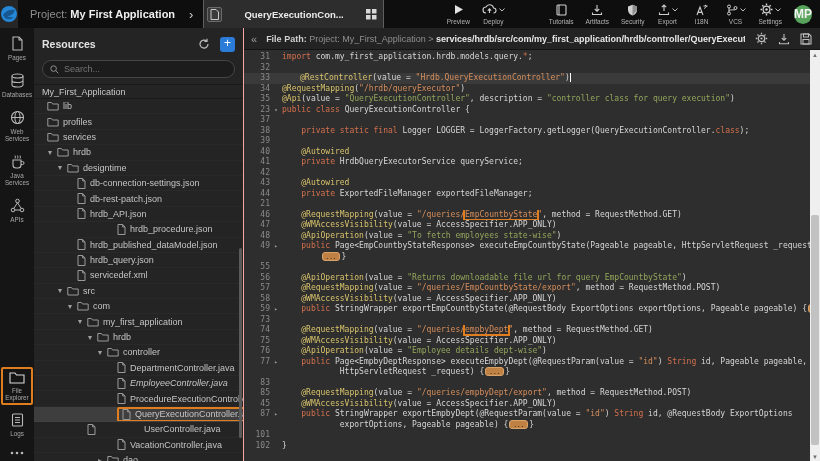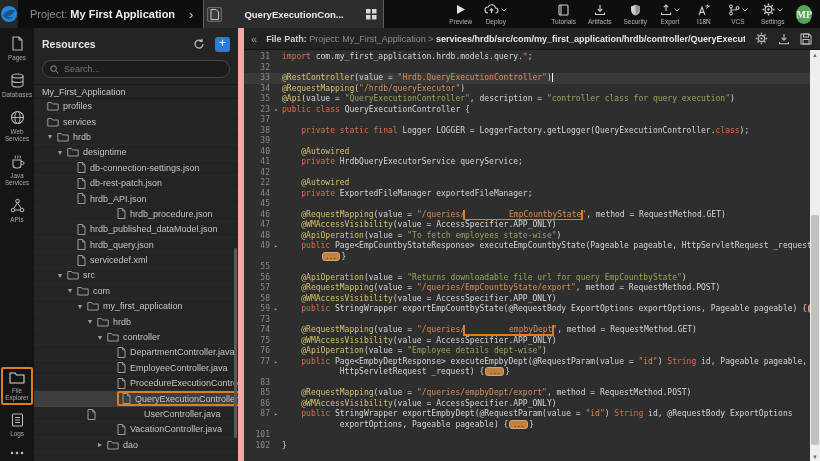--- a/index.html
+++ b/index.html
@@ -19,35 +19,35 @@
   .file-tab .doc-chip { width:15px; height:15px; background:#3b3b3b; border:1px solid #6a6a6a; border-radius:2px;
     display:flex; align-items:center; justify-content:center; }
   .file-tab .tab-label { font-size:9.5px; font-weight:bold; color:#eaeaea; }
   .tb-actions { display:flex; align-items:flex-start; }
   .tb-item { display:flex; flex-direction:column; align-items:center; justify-content:center;
     min-width:34px; padding:0 6px; height:28px; cursor:pointer; }
   .tb-item .ic { height:13px; display:flex; align-items:center; gap:2px; }
   .tb-item .lbl { font-size:6.5px; color:#b4b4b4; margin-top:2px; white-space:nowrap; }
   .spacer { flex:1; }
   .avatar { width:19px; height:19px; border-radius:50%; background:#57a35c; color:#f2f2f2;
-    font-size:10px; font-weight:bold; display:flex; align-items:center; justify-content:center; margin:0 8px 0 6px;font-family:Liberation Serif, serif; }
+    font-size:12px; font-weight:bold; display:flex; align-items:center; justify-content:center; margin:0 8px 0 6px; }
 
   
   .main { display:flex; height:433px; }
 
   
   .rail { width:34px; background:#151515; display:flex; flex-direction:column; align-items:center; padding-top:8px; }
   .rail-item { width:32px; display:flex; flex-direction:column; align-items:center; margin-bottom:12px; cursor:pointer; }
   .rail-item .rlbl { font-size:6.3px; color:#a8a8a8; text-align:center; line-height:7px; margin-top:3px; }
   .rail-gap { flex:1; }
   .rail-item.active { border:2px solid #e07e1f; border-radius:2px; padding:2px 0; margin-bottom:8px; }
   .rail-dots { margin:2px 0 6px; }
 
   
-  .resources { width:210px; background:#242424; position:relative; border-right:6px solid #fca5a5; }
+  .resources { width:210px; background:#242424; position:relative; border-right:1px solid #fca5a5; }
   .res-head { height:24px; display:flex; align-items:center; padding:0 8px; margin-top:4px; }
   .res-title { font-size:10.5px; font-weight:bold; color:#e3e3e3; flex:1; }
   .res-plus { width:15px; height:15px; border-radius:3px; background:#2b7cd9; color:#fff; font-size:12px; line-height:13px;
     text-align:center; margin-left:10px; cursor:pointer; }
   .search-box { margin:4px 8px 6px; height:18px; background:#1c1c1c; border:1px solid #454545; border-radius:9px;
     display:flex; align-items:center; padding:0 7px; gap:5px; }
   .search-box input { background:transparent; border:none; outline:none; color:#9a9a9a; font-size:9px; width:150px;
     font-family:"Liberation Sans", sans-serif; }
   .root-row { height:15px; display:flex; align-items:center; padding:0 8px; border-top:1px solid #1a1a1a;
     border-bottom:1px solid #1a1a1a; }
@@ -72,31 +72,31 @@
   .fp-text { flex:1; font-size:9px; white-space:nowrap; overflow:hidden; }
   .fp-text .fp-label { color:#cfcfcf; font-weight:bold; }
   .fp-text .fp-proj { color:#8f8f8f; }
   .fp-text .fp-sep { color:#8f8f8f; }
   .fp-text .fp-path { color:#e8e8e8; font-weight:bold; }
   .fp-ic { cursor:pointer; margin-left:4px; }
 
   .code-wrap { position:relative; flex:1; overflow:hidden; }
   .code-area { position:absolute; inset:0 10px 0 0; padding-top:2px; }
   .code-row { display:flex; height:10.5px; line-height:10.5px; font-family:"DejaVu Sans Mono", monospace; font-size:8px; }
-  .code-row.current { background:rgba(255,255,255,0.06); }
+  .code-row.current { background:rgba(255,255,255,0.06);gap:18px; }
   .gutter { width:38px; flex:none; display:flex; }
   .lnum { width:26px; text-align:right; color:#8a8a8a; flex:none; }
   .fmark { width:12px; text-align:center; color:#9a9a9a; font-size:6px; }
   .ctext { white-space:pre; overflow:hidden; flex:1; }
   .tk-p { color:#d6d6d6; }
   .tk-k { color:#d4704d; }
   .tk-a { color:#d8c36b; }
   .tk-sg { color:#94a65c; }
   .tk-so { color:#d78e5b; }
-  .tk-so.box { outline:2px solid #e07e1f; outline-offset:0px;padding-left:44px; }
+  .tk-so.box { outline:2px solid #e07e1f; outline-offset:0px; }
   .badge { display:inline-block; background:#c08145; border:1px solid #d9a268; color:#231c12; border-radius:3px;
     padding:0 3px; font-size:6px; line-height:7px; vertical-align:middle; margin:0 1px; cursor:pointer; }
   .cursor { display:inline-block; width:1px; height:9px; background:#ffffff; vertical-align:middle; }
 
   .v-scroll { position:absolute; top:0; right:0; width:10px; bottom:0; background:#efefef; }
   .v-scroll .sb-arrow { height:9px; display:flex; align-items:center; justify-content:center; color:#6f6f6f; font-size:6px; }
   .v-scroll .sb-thumb { position:absolute; left:1px; right:1px; top:165px; height:230px; background:#c2c2c2; border-radius:2px; cursor:pointer; }
   .v-scroll .sb-down { position:absolute; bottom:0; left:0; right:0; }
 </style>
 </head>
@@ -326,20 +326,29 @@
       <span>My_First_Application</span>
     </div>
     <div class="tree" id="tree">
         <div class="tree-row" style="padding-left: 4px;">
           <span class="arrow"></span>
           <span class="t-ic">
             <svg width="12" height="10" viewBox="0 0 12 10">
               <path d="M0.8 1.5 h3.6 l1.2 1.5 h5.6 v6 H0.8 Z" fill="none" stroke="#9a9a9a" stroke-width="1"></path>
             </svg>
           </span>
+          <span class="t-label">lib</span>
+        </div>
+        <div class="tree-row" style="padding-left: 4px;">
+          <span class="arrow"></span>
+          <span class="t-ic">
+            <svg width="12" height="10" viewBox="0 0 12 10">
+              <path d="M0.8 1.5 h3.6 l1.2 1.5 h5.6 v6 H0.8 Z" fill="none" stroke="#9a9a9a" stroke-width="1"></path>
+            </svg>
+          </span>
           <span class="t-label">profiles</span>
         </div>
         <div class="tree-row" style="padding-left: 4px;">
           <span class="arrow"></span>
           <span class="t-ic">
             <svg width="12" height="10" viewBox="0 0 12 10">
               <path d="M0.8 1.5 h3.6 l1.2 1.5 h5.6 v6 H0.8 Z" fill="none" stroke="#9a9a9a" stroke-width="1"></path>
             </svg>
           </span>
           <span class="t-label">services</span>
@@ -480,21 +489,21 @@
         <div class="tree-row" style="padding-left: 74px;">
           <span class="arrow"></span>
           <span class="t-ic">
             <svg width="9" height="11" viewBox="0 0 9 11">
               <path d="M1 .5 h4.6 l2.4 2.4 v7.6 H1 Z" fill="none" stroke="#9a9a9a" stroke-width="1"></path>
               <path d="M5.6 .5 v2.4 h2.4" fill="none" stroke="#9a9a9a" stroke-width="1"></path>
             </svg>
           </span>
           <span class="t-label">DepartmentController.java</span>
         </div>
-        <div class="tree-row" style="padding-left: 74px;">
+        <div class="tree-row" style="padding-left: 74px; font-style: italic;">
           <span class="arrow"></span>
           <span class="t-ic">
             <svg width="9" height="11" viewBox="0 0 9 11">
               <path d="M1 .5 h4.6 l2.4 2.4 v7.6 H1 Z" fill="none" stroke="#9a9a9a" stroke-width="1"></path>
               <path d="M5.6 .5 v2.4 h2.4" fill="none" stroke="#9a9a9a" stroke-width="1"></path>
             </svg>
           </span>
           <span class="t-label">EmployeeController.java</span>
         </div>
         <div class="tree-row" style="padding-left: 74px;">
@@ -660,35 +669,35 @@
           </div>
           <div class="code-row">
             <div class="gutter">
               <span class="lnum">42</span>
               <span class="fmark"></span>
             </div>
             <div class="ctext"></div>
           </div>
           <div class="code-row">
             <div class="gutter">
-              <span class="lnum">22</span>
+              <span class="lnum">43</span>
               <span class="fmark"></span>
             </div>
             <div class="ctext"><span class="tk-p">    </span><span class="tk-a">@Autowired</span></div>
           </div>
           <div class="code-row">
             <div class="gutter">
               <span class="lnum">44</span>
               <span class="fmark"></span>
             </div>
             <div class="ctext"><span class="tk-p">    </span><span class="tk-k">private </span><span class="tk-p">ExportedFileManager exportedFileManager;</span></div>
           </div>
           <div class="code-row">
             <div class="gutter">
-              <span class="lnum">45</span>
+              <span class="lnum">21</span>
               <span class="fmark"></span>
             </div>
             <div class="ctext"></div>
           </div>
           <div class="code-row">
             <div class="gutter">
               <span class="lnum">46</span>
               <span class="fmark"></span>
             </div>
             <div class="ctext"><span class="tk-p">    </span><span class="tk-a">@RequestMapping</span><span class="tk-p">(value = </span><span class="tk-so">"/queries/</span><span class="tk-so box">EmpCountbyState</span><span class="tk-so">"</span><span class="tk-p">, method = RequestMethod.GET)</span></div>
@@ -807,21 +816,21 @@
           </div>
           <div class="code-row">
             <div class="gutter">
               <span class="lnum">85</span>
               <span class="fmark"></span>
             </div>
             <div class="ctext"><span class="tk-p">    </span><span class="tk-a">@RequestMapping</span><span class="tk-p">(value = </span><span class="tk-so">"/queries/empbyDept/export"</span><span class="tk-p">, method = RequestMethod.POST)</span></div>
           </div>
           <div class="code-row">
             <div class="gutter">
-              <span class="lnum">86</span>
+              <span class="lnum">45</span>
               <span class="fmark"></span>
             </div>
             <div class="ctext"><span class="tk-p">    </span><span class="tk-a">@WMAccessVisibility</span><span class="tk-p">(value = AccessSpecifier.APP_ONLY)</span></div>
           </div>
           <div class="code-row">
             <div class="gutter">
               <span class="lnum">87</span>
               <span class="fmark">▸</span>
             </div>
             <div class="ctext"><span class="tk-p">    </span><span class="tk-k">public </span><span class="tk-p">StringWrapper exportEmpbyDept(@RequestParam(value = </span><span class="tk-so">"id"</span><span class="tk-p">) </span><span class="tk-k">String</span><span class="tk-p"> id, @RequestBody ExportOptions</span></div>

